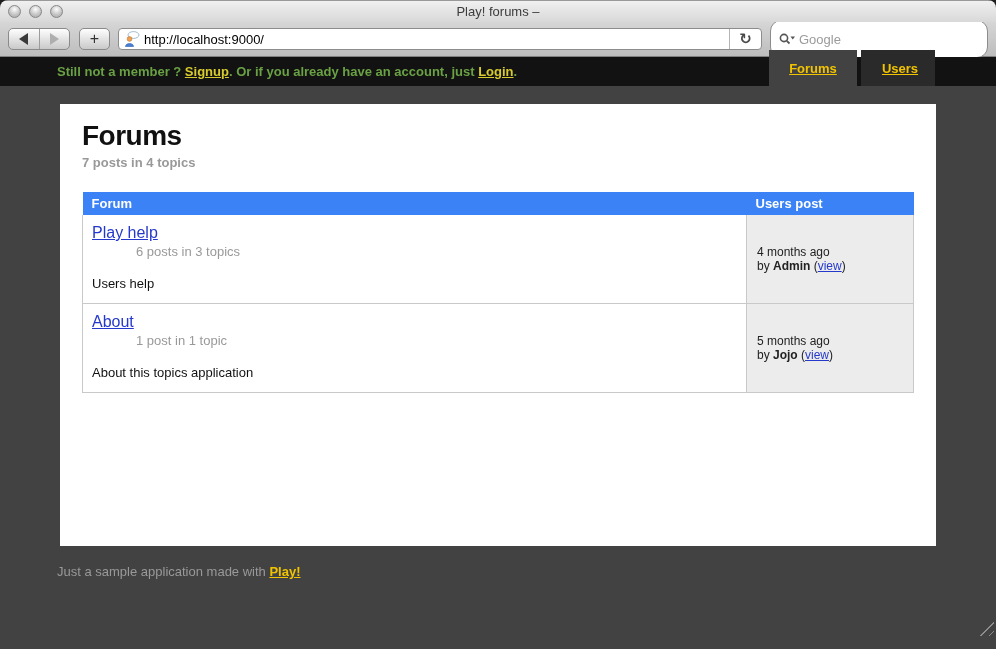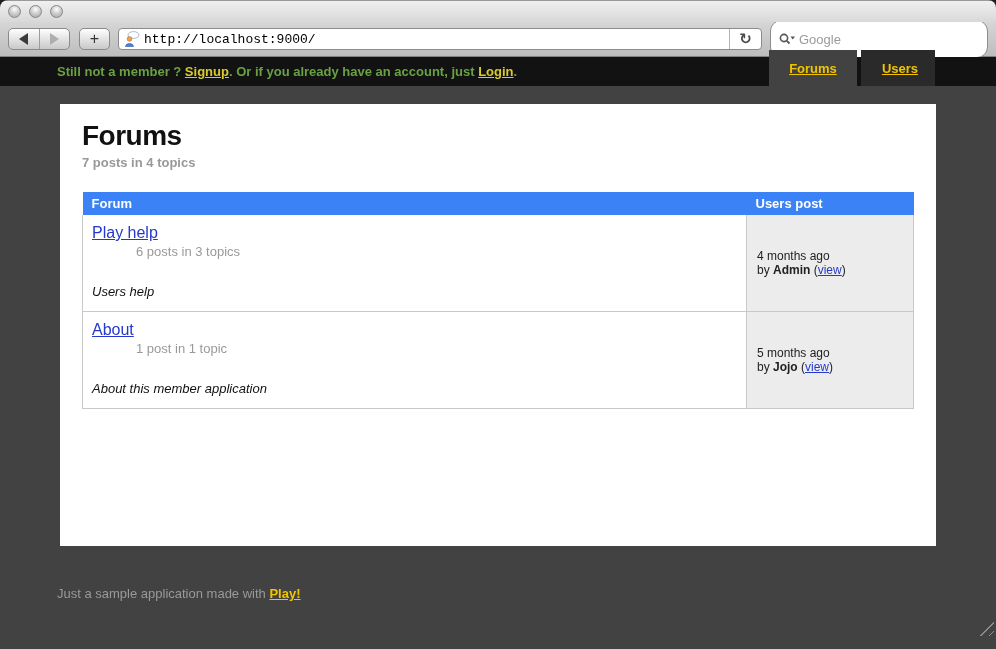--- a/index.html
+++ b/index.html
@@ -44,21 +44,21 @@
     font-size: 16px; color: #333; display: flex; align-items: center; justify-content: center;
     margin-left: 1px;
   }
   .urlfield {
     flex: 1; height: 22px; background: #fff; border: 1px solid #8c8c8c; border-radius: 4px;
     display: flex; align-items: center; overflow: hidden;
   }
   .favicon { width: 16px; height: 16px; margin: 0 4px 0 5px; flex: 0 0 auto; }
   .urlinput {
     flex: 1; border: none; outline: none; font-size: 13px; color: #000;
-    font-family: Liberation Mono, monospace; background: transparent; height: 100%;
+    font-family: Liberation Sans, sans-serif; background: transparent; height: 100%;
   }
   .reloadbtn {
     width: 32px; height: 100%; border-left: 1px solid #b4b4b4;
     display: flex; align-items: center; justify-content: center;
     font-size: 15px; color: #4a4a4a; font-weight: bold;
   }
   .searchfield {
     width: 218px; height: 22px; background: #fff; border: 1px solid #8c8c8c; border-radius: 11px;
     display: flex; align-items: center; padding: 18px 8px; gap: 3px; flex: 0 0 auto;
   }
@@ -103,44 +103,45 @@
     border-left: 1px solid #c9c9c9; border-bottom: 1px solid #c9c9c9;
     padding: 9px 9px 12px; height: 84px;
   }
   .cell-last {
     background: #ececec; border: 1px solid #c9c9c9; border-top: none;
     padding: 8px 10px; vertical-align: middle !important;
     font-size: 12px; color: #222; line-height: 14px;
   }
   .forum-link { font-size: 16px; color: #2439cc; text-decoration: underline; display: inline-block; }
   .forum-stats { font-size: 13px; color: #999; margin-top: 2px; margin-left: 44px; }
-  .forum-desc { font-size: 13px; color: #111; margin-top: 25px; font-style: italic; }
+  .forum-desc { font-size: 13px; color: #111; margin-top: 17px; }
   .lp-author { font-weight: bold; }
   .lp-view { color: #2439cc; text-decoration: underline; }
 
-  .footer { position: absolute; top: 500px; left: 57px; font-size: 13px; color: #999; }
+  .footer { position: absolute; top: 478px; left: 57px; font-size: 13px; color: #999; }
   .footer a { color: #f2c400; font-weight: bold; text-decoration: underline; }
 
   .resize-grip {
     position: absolute; right: 2px; bottom: 2px; width: 15px; height: 15px;
     background: repeating-linear-gradient(-45deg, transparent 0 3px, #8d8d8d 3px 4px, transparent 4px 6px);
     clip-path: polygon(100% 0, 100% 100%, 0 100%);
   }
 </style>
 </head>
 <body>
 
 <div class="window">
 
   <div class="titlebar">
     <div class="traffic">
       <div class="light"></div>
       <div class="light"></div>
       <div class="light"></div>
     </div>
+    <div class="win-title">Play! forums –</div>
   </div>
 
   <div class="toolbar">
     <div class="navbtns">
       <div class="navbtn">
         <span class="tri-left"></span>
       </div>
       <div class="navbtn">
         <span class="tri-right"></span>
       </div>
@@ -197,21 +198,21 @@
             </td>
             <td class="cell-last">
               <span>4 months ago</span><br>
               <span>by </span><span class="lp-author">Admin</span><span> (</span><a href="#" class="lp-view">view</a><span>)</span>
             </td>
           </tr>
           <tr>
             <td class="cell-forum">
               <a href="#" class="forum-link">About</a>
               <div class="forum-stats">1 post in 1 topic</div>
-              <div class="forum-desc">About this member application</div>
+              <div class="forum-desc">About this topics application</div>
             </td>
             <td class="cell-last">
               <span>5 months ago</span><br>
               <span>by </span><span class="lp-author">Jojo</span><span> (</span><a href="#" class="lp-view">view</a><span>)</span>
             </td>
           </tr>
         </tbody>
       </table>
     </div>
 

